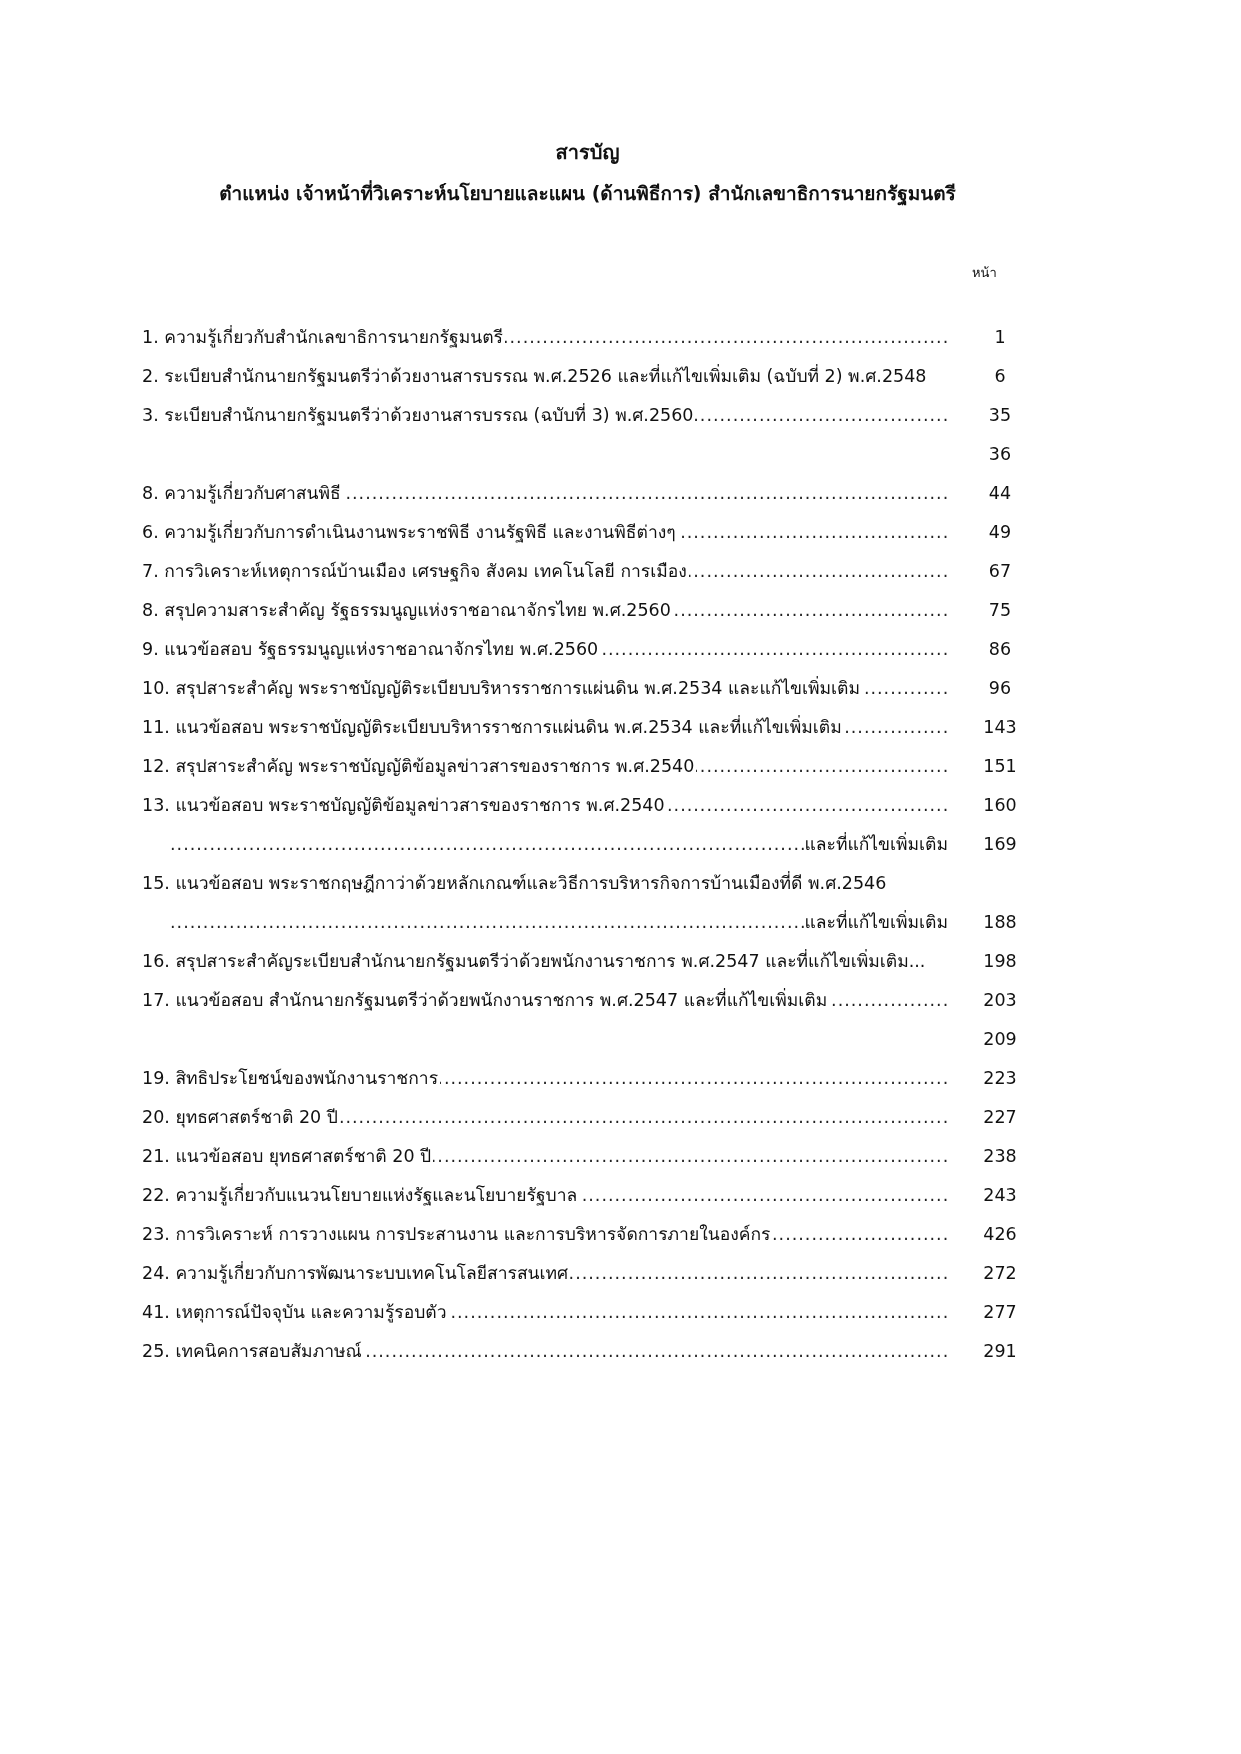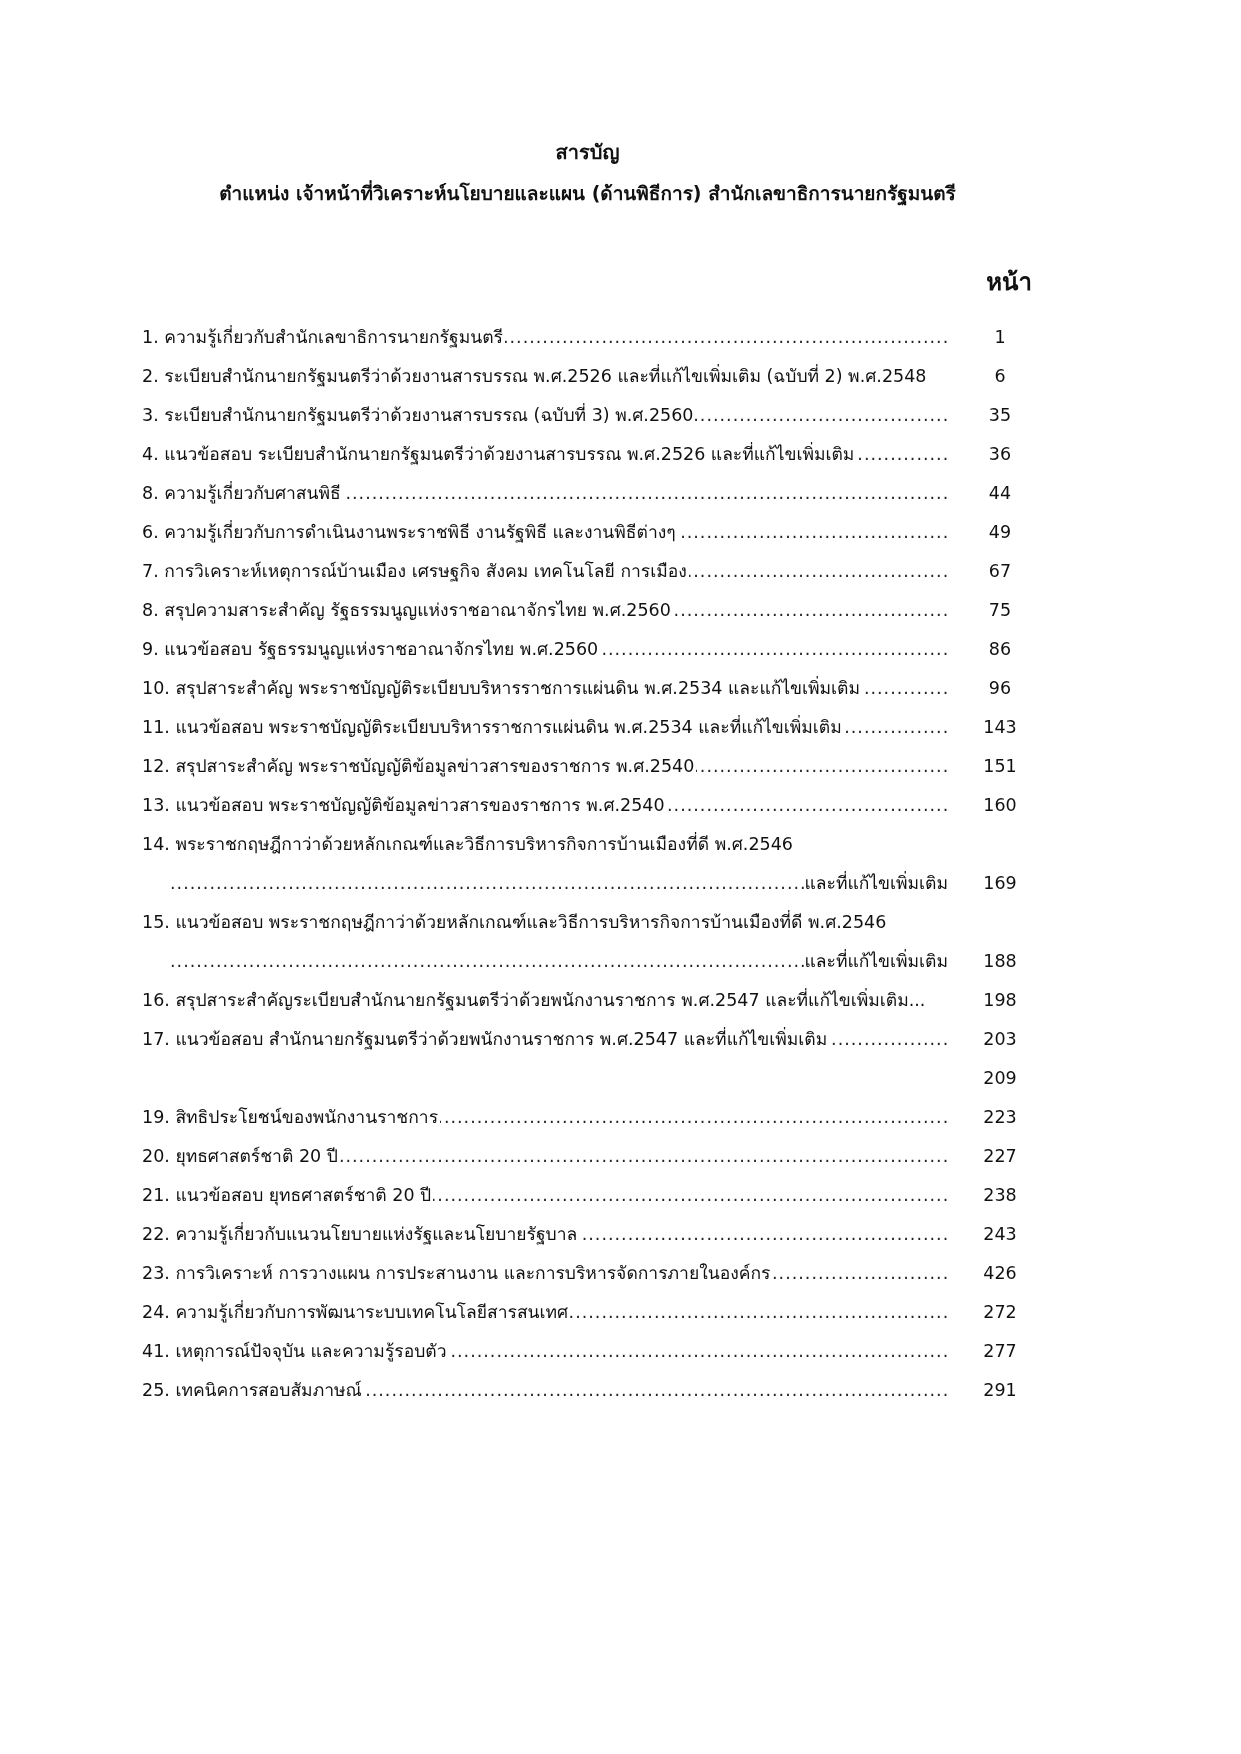--- a/index.html
+++ b/index.html
@@ -3,22 +3,22 @@
 <meta charset="utf-8">
 <style>
   html, body { margin: 0; padding: 0; background: #ffffff; }
   body { width: 1241px; height: 1754px; position: relative; overflow: hidden;
          font-family: "DejaVu Sans", "Liberation Sans", sans-serif; color: #111; }
   .page { position: absolute; left: 12px; top: 0; width: 1241px; height: 1754px; background: #fff; }
   .title { position: absolute; top: 136px; left: 0; width: 1241px; text-align: center;
            font-weight: bold; font-size: 20px; transform: translateX(-45px); }
   .subtitle { position: absolute; top: 178px; left: 0; width: 1241px; text-align: center;
               font-weight: bold; font-size: 19px; transform: translateX(-45px); }
-  .page-col-header { position: absolute; top: 262px; left: 960px; width: 60px; text-align: right;
-                     font-weight: bold; font-size: 24px; }
+  .page-col-header { position: absolute; top: 262px; left: 960px; width: 60px; 
+                     font-weight: normal; font-size: 13px; }
   .toc { position: absolute; top: 318px; left: 130px; width: 900px; }
   .row { position: relative; height: 39px; font-size: 17.5px; line-height: 39px; white-space: nowrap; }
   .row .entry { position: absolute; left: 0; top: 0; width: 808px; overflow: hidden; }
   .row .entry.cont { left: 28px; width: 780px; text-align: right; }
   .row .entry .txt { background: #fff; padding-right: 2px; position: relative; z-index: 1; }
   .row .entry.dotted::after {
     content: "................................................................................................................................................................................................................................................................";
     position: absolute; left: 0; top: 0; z-index: 0; letter-spacing: 1px; color: #222; }
   .row .pg { position: absolute; left: 832px; width: 52px; text-align: center; top: 0; }
 </style>
@@ -37,21 +37,20 @@
       </div>
     <div class="row">
         <div class="entry"><span class="txt">2. ระเบียบสำนักนายกรัฐมนตรีว่าด้วยงานสารบรรณ พ.ศ.2526 และที่แก้ไขเพิ่มเติม (ฉบับที่ 2) พ.ศ.2548</span></div>
         <span class="pg">6</span>
       </div>
     <div class="row">
         <div class="entry dotted"><span class="txt">3. ระเบียบสำนักนายกรัฐมนตรีว่าด้วยงานสารบรรณ (ฉบับที่ 3) พ.ศ.2560</span></div>
         <span class="pg">35</span>
       </div>
     <div class="row">
-        <div class="entry dotted"><span class="txt">4. แนวข้อสอบ ระเบียบสำนักนายกรัฐมนตรีว่าด้วยงานสารบรรณ พ.ศ.2526 และที่แก้ไขเพิ่มเติม </span></div>
         <span class="pg">36</span>
       </div>
     <div class="row">
         <div class="entry dotted"><span class="txt">8. ความรู้เกี่ยวกับศาสนพิธี</span></div>
         <span class="pg">44</span>
       </div>
     <div class="row">
         <div class="entry dotted"><span class="txt">6. ความรู้เกี่ยวกับการดำเนินงานพระราชพิธี งานรัฐพิธี และงานพิธีต่างๆ</span></div>
         <span class="pg">49</span>
       </div>
@@ -75,23 +74,20 @@
         <div class="entry dotted"><span class="txt">11. แนวข้อสอบ พระราชบัญญัติระเบียบบริหารราชการแผ่นดิน พ.ศ.2534 และที่แก้ไขเพิ่มเติม</span></div>
         <span class="pg">143</span>
       </div>
     <div class="row">
         <div class="entry dotted"><span class="txt">12. สรุปสาระสำคัญ พระราชบัญญัติข้อมูลข่าวสารของราชการ พ.ศ.2540</span></div>
         <span class="pg">151</span>
       </div>
     <div class="row">
         <div class="entry dotted"><span class="txt">13. แนวข้อสอบ พระราชบัญญัติข้อมูลข่าวสารของราชการ พ.ศ.2540</span></div>
         <span class="pg">160</span>
-      </div>
-    <div class="row">
-        <div class="entry"><span class="txt">14. พระราชกฤษฎีกาว่าด้วยหลักเกณฑ์และวิธีการบริหารกิจการบ้านเมืองที่ดี พ.ศ.2546</span></div>
       </div>
     <div class="row">
         <div class="entry cont dotted"><span class="txt">และที่แก้ไขเพิ่มเติม</span></div>
         <span class="pg">169</span>
       </div>
     <div class="row">
         <div class="entry"><span class="txt">15. แนวข้อสอบ พระราชกฤษฎีกาว่าด้วยหลักเกณฑ์และวิธีการบริหารกิจการบ้านเมืองที่ดี พ.ศ.2546</span></div>
       </div>
     <div class="row">
         <div class="entry cont dotted"><span class="txt">และที่แก้ไขเพิ่มเติม</span></div>

